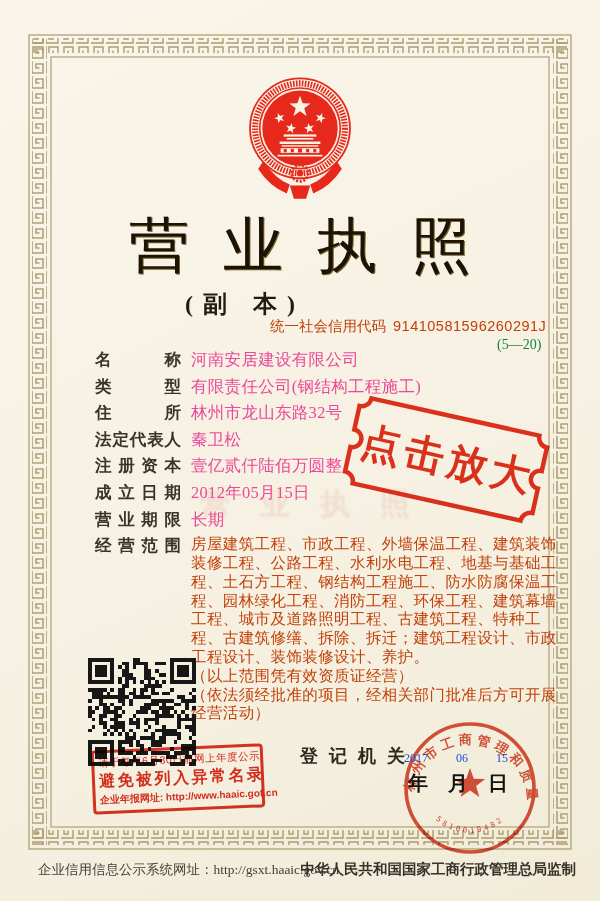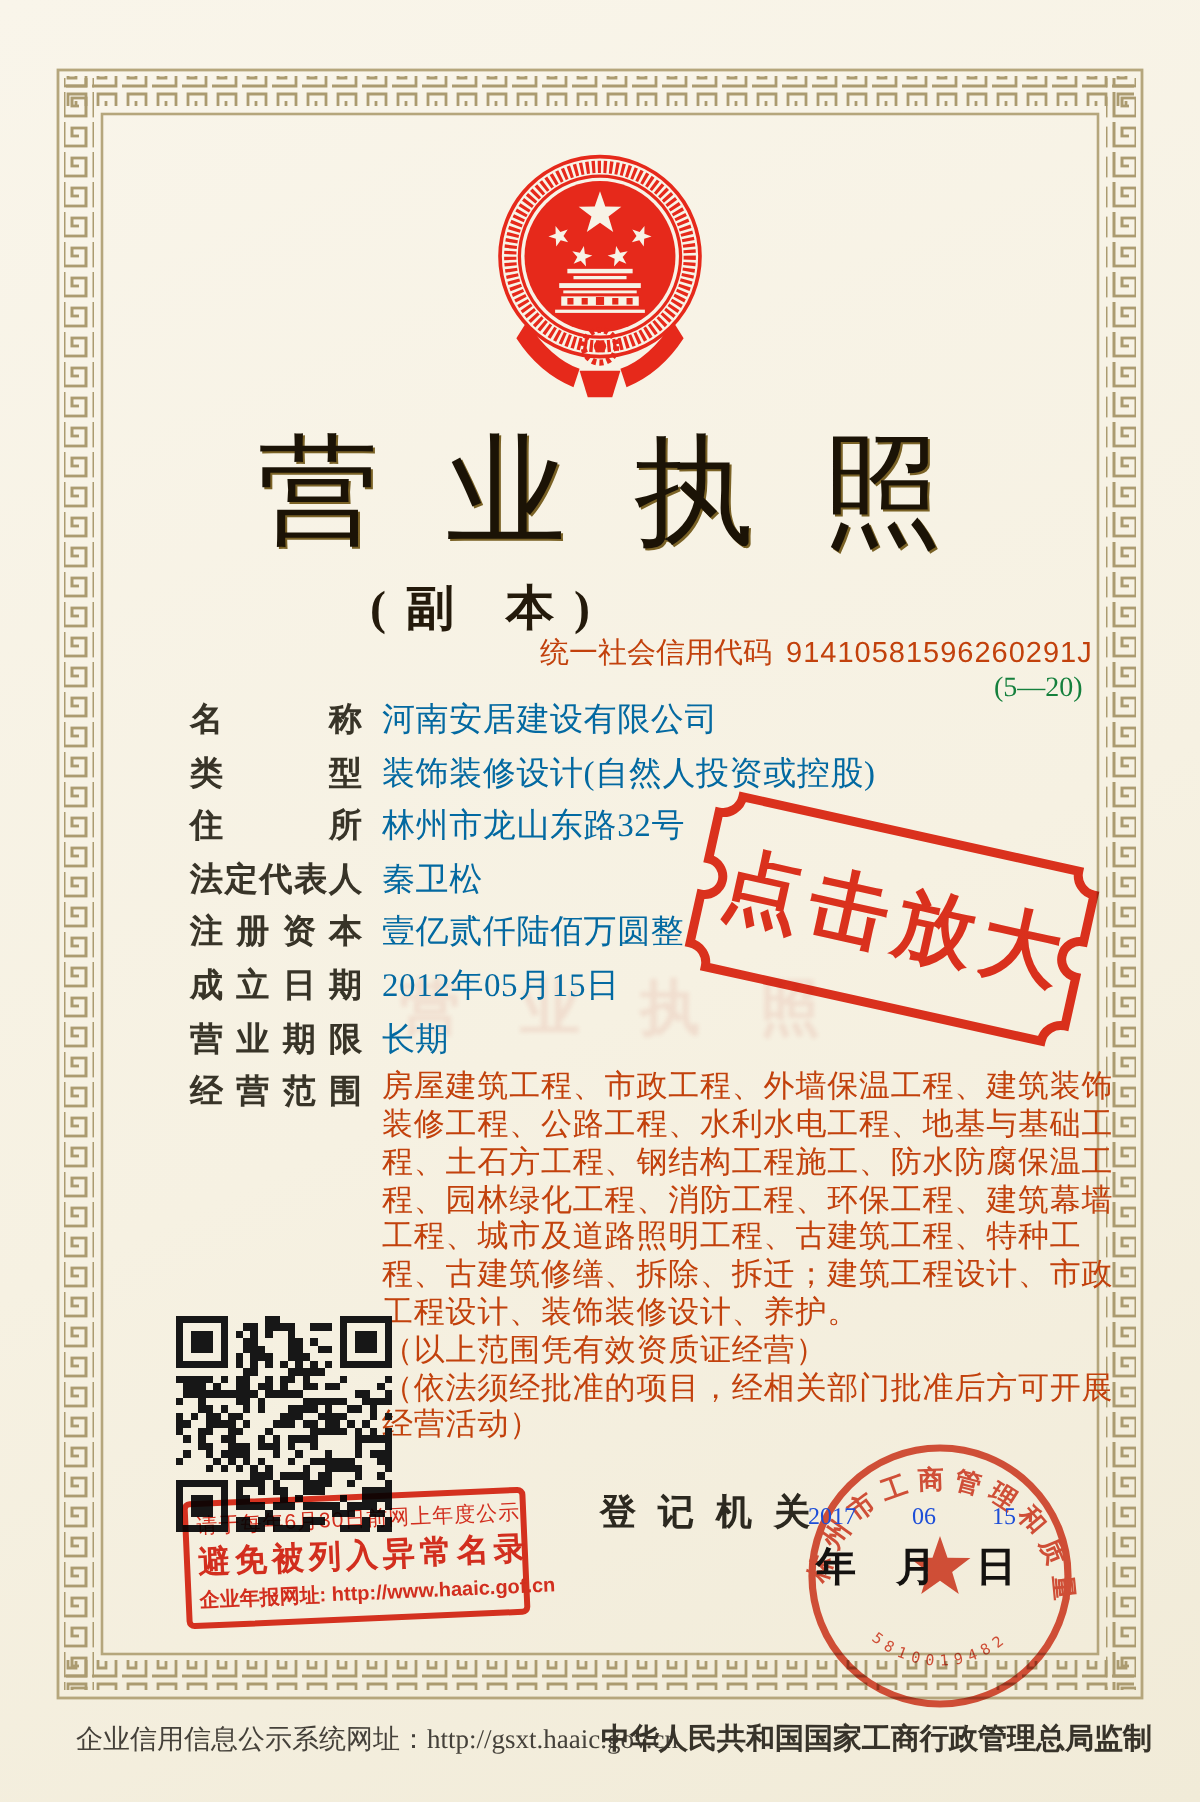--- a/index.html
+++ b/index.html
@@ -41,21 +41,21 @@
   
   #fields{left:95px;top:349px;width:470px;list-style:none;margin:0;padding:0;}
   .row{display:flex;align-items:flex-start;height:26.6px;
     font-family:"Liberation Serif","DejaVu Serif",serif;}
   .row.scope{height:auto;}
   .flabel{
     display:inline-block;width:86px;flex:0 0 86px;
     font-size:16.5px;font-weight:600;color:#383428;
     text-align:justify;text-align-last:justify;
   }
-  .fvalue{margin-left:10px;font-size:16.5px;color:#0369a1;letter-spacing:0.3px;}
+  .fvalue{margin-left:10px;font-size:16.5px;color:#ec4899;letter-spacing:0.3px;}
   .row.scope .fvalue{
     width:374px;font-size:15.5px;line-height:18.8px;
     white-space:pre-line;letter-spacing:0.4px;color:#c2410c;
   }
   
   #qr-code{left:88px;top:658px;width:108px;height:108px;}
   #annual-stamp{
     left:92px;top:747px;width:158px;
     border:3px solid #de3423;border-radius:4px;
     transform:rotate(-2.5deg);padding:3px 4px 4px;
@@ -159,21 +159,21 @@
 
 <div id="ghost-title" class="abs">营业执照</div>
 
 <ol id="fields" class="abs">
   <li class="row">
     <span class="flabel">名称</span>
     <span class="fvalue">河南安居建设有限公司</span>
   </li>
   <li class="row">
     <span class="flabel">类型</span>
-    <span class="fvalue">装饰装修设计(自然人投资或控股)</span>
+    <span class="fvalue">有限责任公司(钢结构工程施工)</span>
   </li>
   <li class="row">
     <span class="flabel">住所</span>
     <span class="fvalue">林州市龙山东路32号</span>
   </li>
   <li class="row">
     <span class="flabel">法定代表人</span>
     <span class="fvalue">秦卫松</span>
   </li>
   <li class="row">

